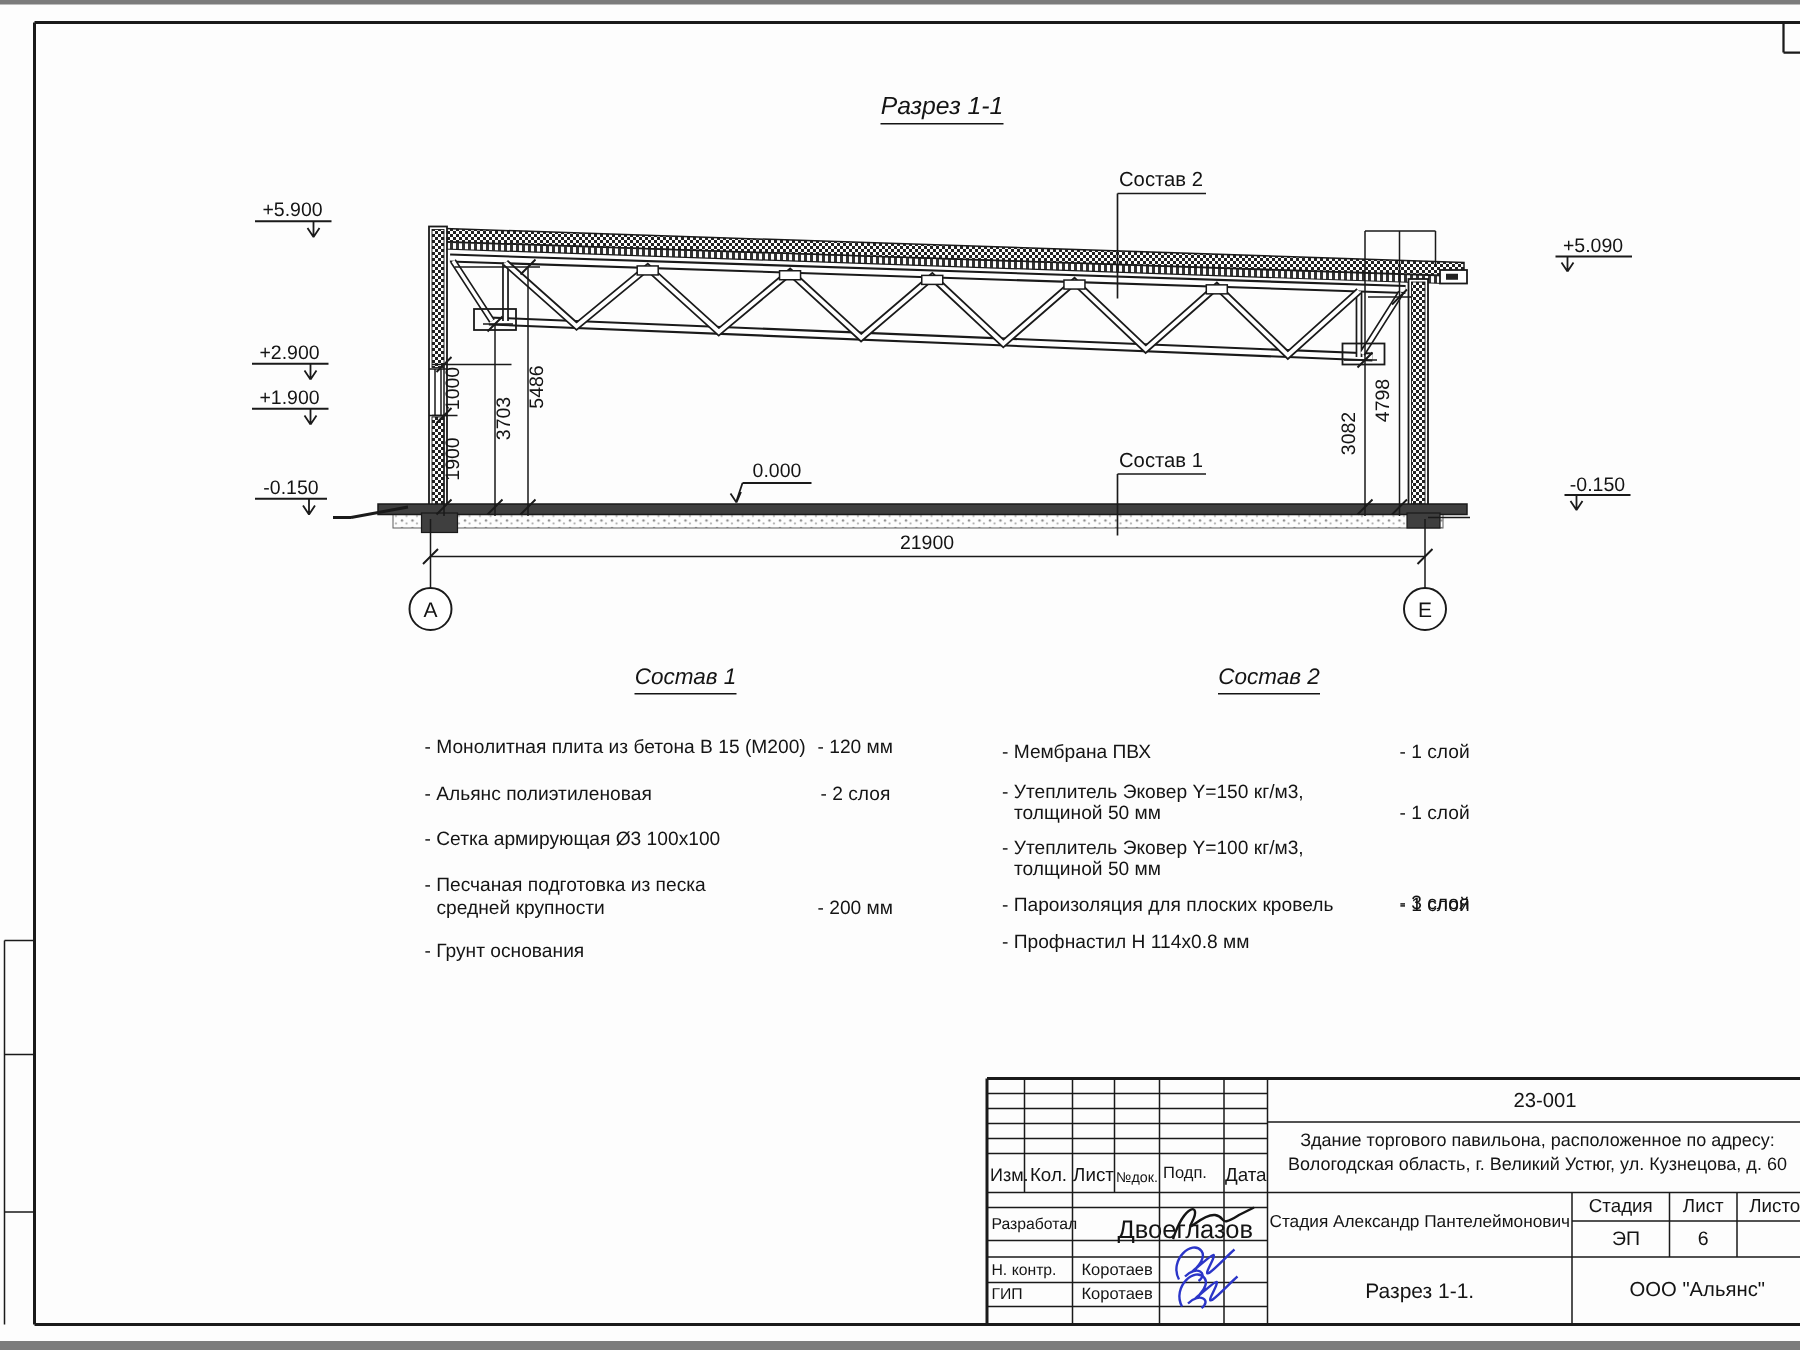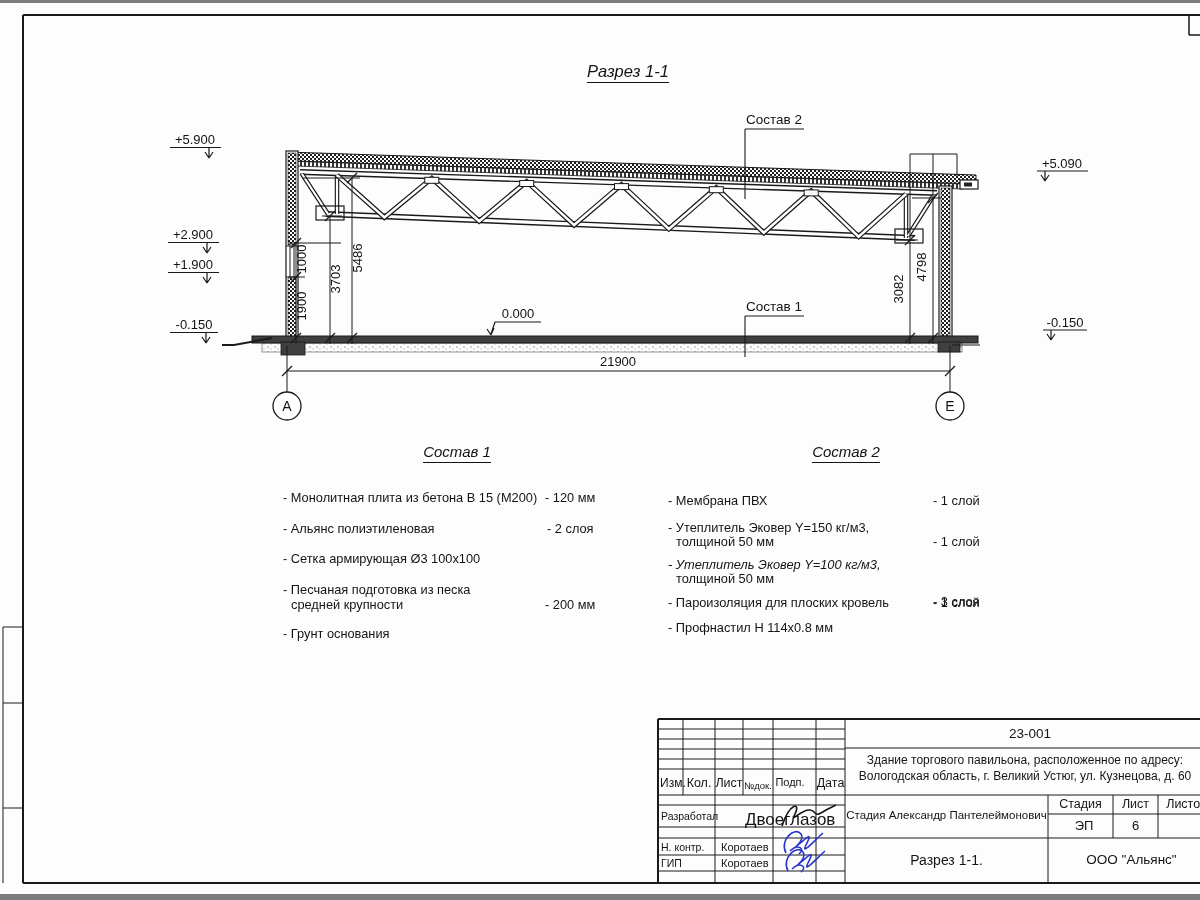--- a/index.html
+++ b/index.html
@@ -159,21 +159,21 @@
   <div class="t li-t" style="left:283px;top:626px;">- Грунт основания</div>
 
   <div class="t c h-list" style="left:789px;top:443px;width:114px;">
     <span class="ul">Состав 2</span>
   </div>
   <div class="t li-t" style="left:668px;top:493px;">- Мембрана ПВХ</div>
   <div class="t li-t" style="left:933px;top:493px;">- 1 слой</div>
   <div class="t li-t" style="left:668px;top:520px;">- Утеплитель Эковер Y=150 кг/м3,</div>
   <div class="t li-t" style="left:676px;top:534px;">толщиной 50 мм</div>
   <div class="t li-t" style="left:933px;top:534px;">- 1 слой</div>
-  <div class="t li-t" style="left:668px;top:557px;font-style:italic;">- Утеплитель Эковер Y=100 кг/м3,</div>
+  <div class="t li-t" style="left:668px;top:557px;">- Утеплитель Эковер Y=100 кг/м3,</div>
   <div class="t li-t" style="left:676px;top:571px;">толщиной 50 мм</div>
   <div class="t li-t" style="left:933px;top:594px;">- 3 слоя</div>
   <div class="t li-t" style="left:668px;top:595px;">- Пароизоляция для плоских кровель</div>
   <div class="t li-t" style="left:933px;top:595px;">- 1 слой</div>
   <div class="t li-t" style="left:668px;top:620px;">- Профнастил Н 114х0.8 мм</div>
 
   <div class="t" style="left:660px;top:776px;width:23px;font-size:12px;">Изм.</div>
   <div class="t c" style="left:683px;top:776px;width:32px;font-size:12.5px;text-align:center;">Кол.</div>
   <div class="t c" style="left:715px;top:776px;width:28px;font-size:12.5px;">Лист</div>
   <div class="t c" style="left:743px;top:780px;width:30px;font-size:9.5px;">№док.</div>

